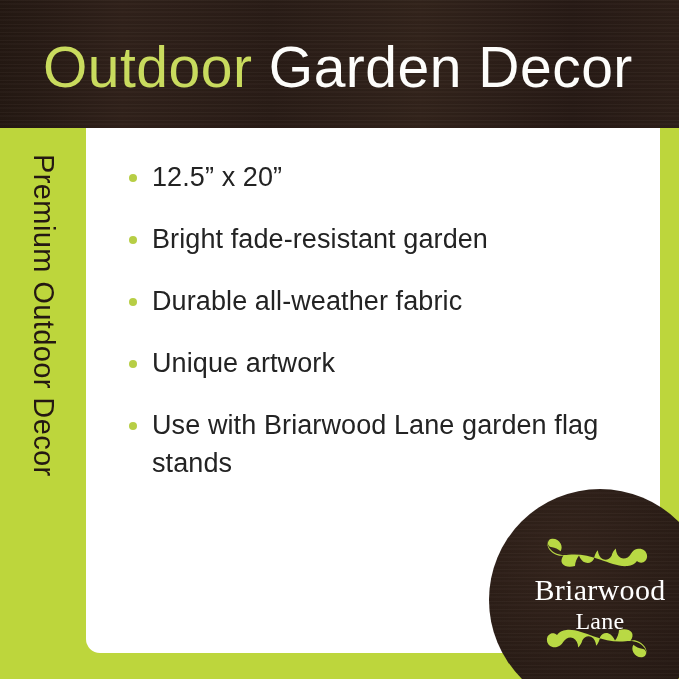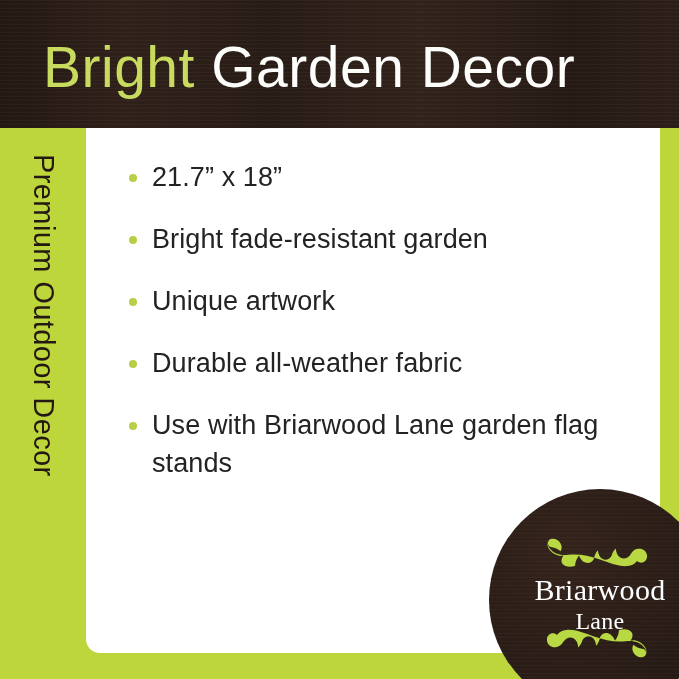--- a/index.html
+++ b/index.html
@@ -217,44 +217,44 @@
     </div>
   </div>
 
   <div class="right-strip"></div>
   <div class="bottom-strip"></div>
 
   <div class="content-card">
     <ul class="feature-list">
       <li class="feature-item">
         <span class="feature-bullet"></span>
-        <span>21.7” x 18”</span>
+        <span>12.5” x 20”</span>
       </li>
       <li class="feature-item">
         <span class="feature-bullet"></span>
         <span>Bright fade-resistant garden</span>
       </li>
       <li class="feature-item">
         <span class="feature-bullet"></span>
+        <span>Durable all-weather fabric</span>
+      </li>
+      <li class="feature-item">
+        <span class="feature-bullet"></span>
         <span>Unique artwork</span>
-      </li>
-      <li class="feature-item">
-        <span class="feature-bullet"></span>
-        <span>Durable all-weather fabric</span>
       </li>
       <li class="feature-item">
         <span class="feature-bullet"></span>
         <span>Use with Briarwood Lane garden flag stands</span>
       </li>
     </ul>
   </div>
 
   <div class="header-band">
     <div class="header-title">
-      <span class="t-accent">Bright</span>
+      <span class="t-accent">Outdoor</span>
       <span class="t-main">Garden Decor</span>
     </div>
   </div>
 
   <div class="brand-badge">
 
     <svg class="brand-leaf top" viewBox="0 0 104 34">
       <path fill="#b9d944" d="M2.5 3.0 C1.2 8.5 4.0 14.0 9.5 17.0 C13.0 18.9 16.0 19.3 18.5 18.2
         C16.2 21.5 15.8 24.6 17.4 26.8 C19.6 29.8 24.5 30.6 30.0 29.0
         C30.2 25.3 31.6 21.5 34.0 18.4 C35.3 22.0 37.6 24.6 40.4 25.6

